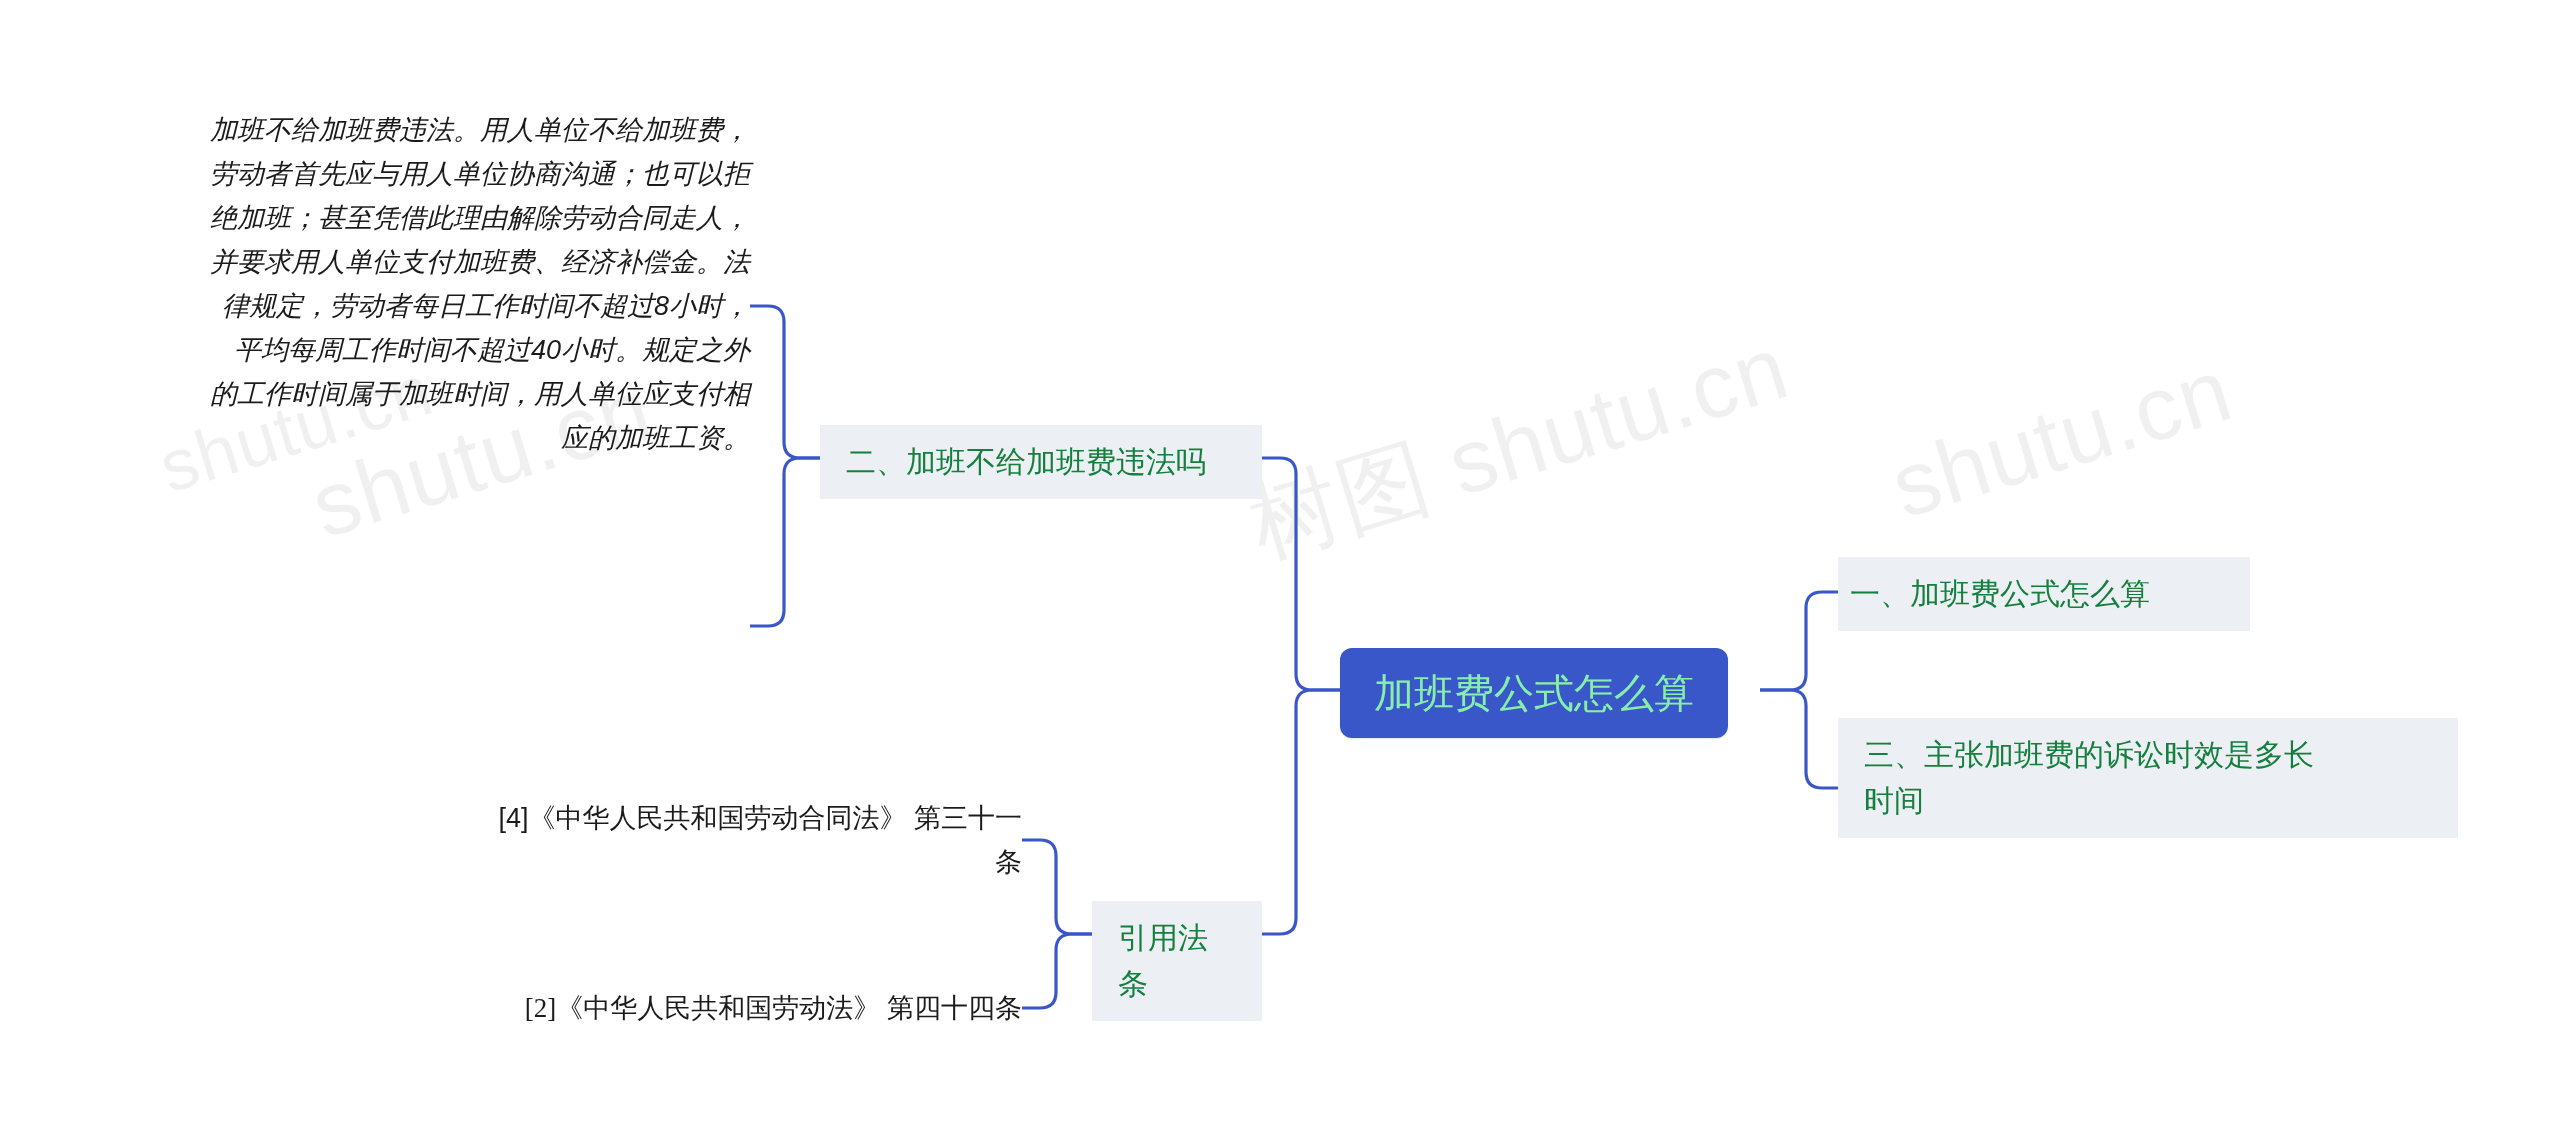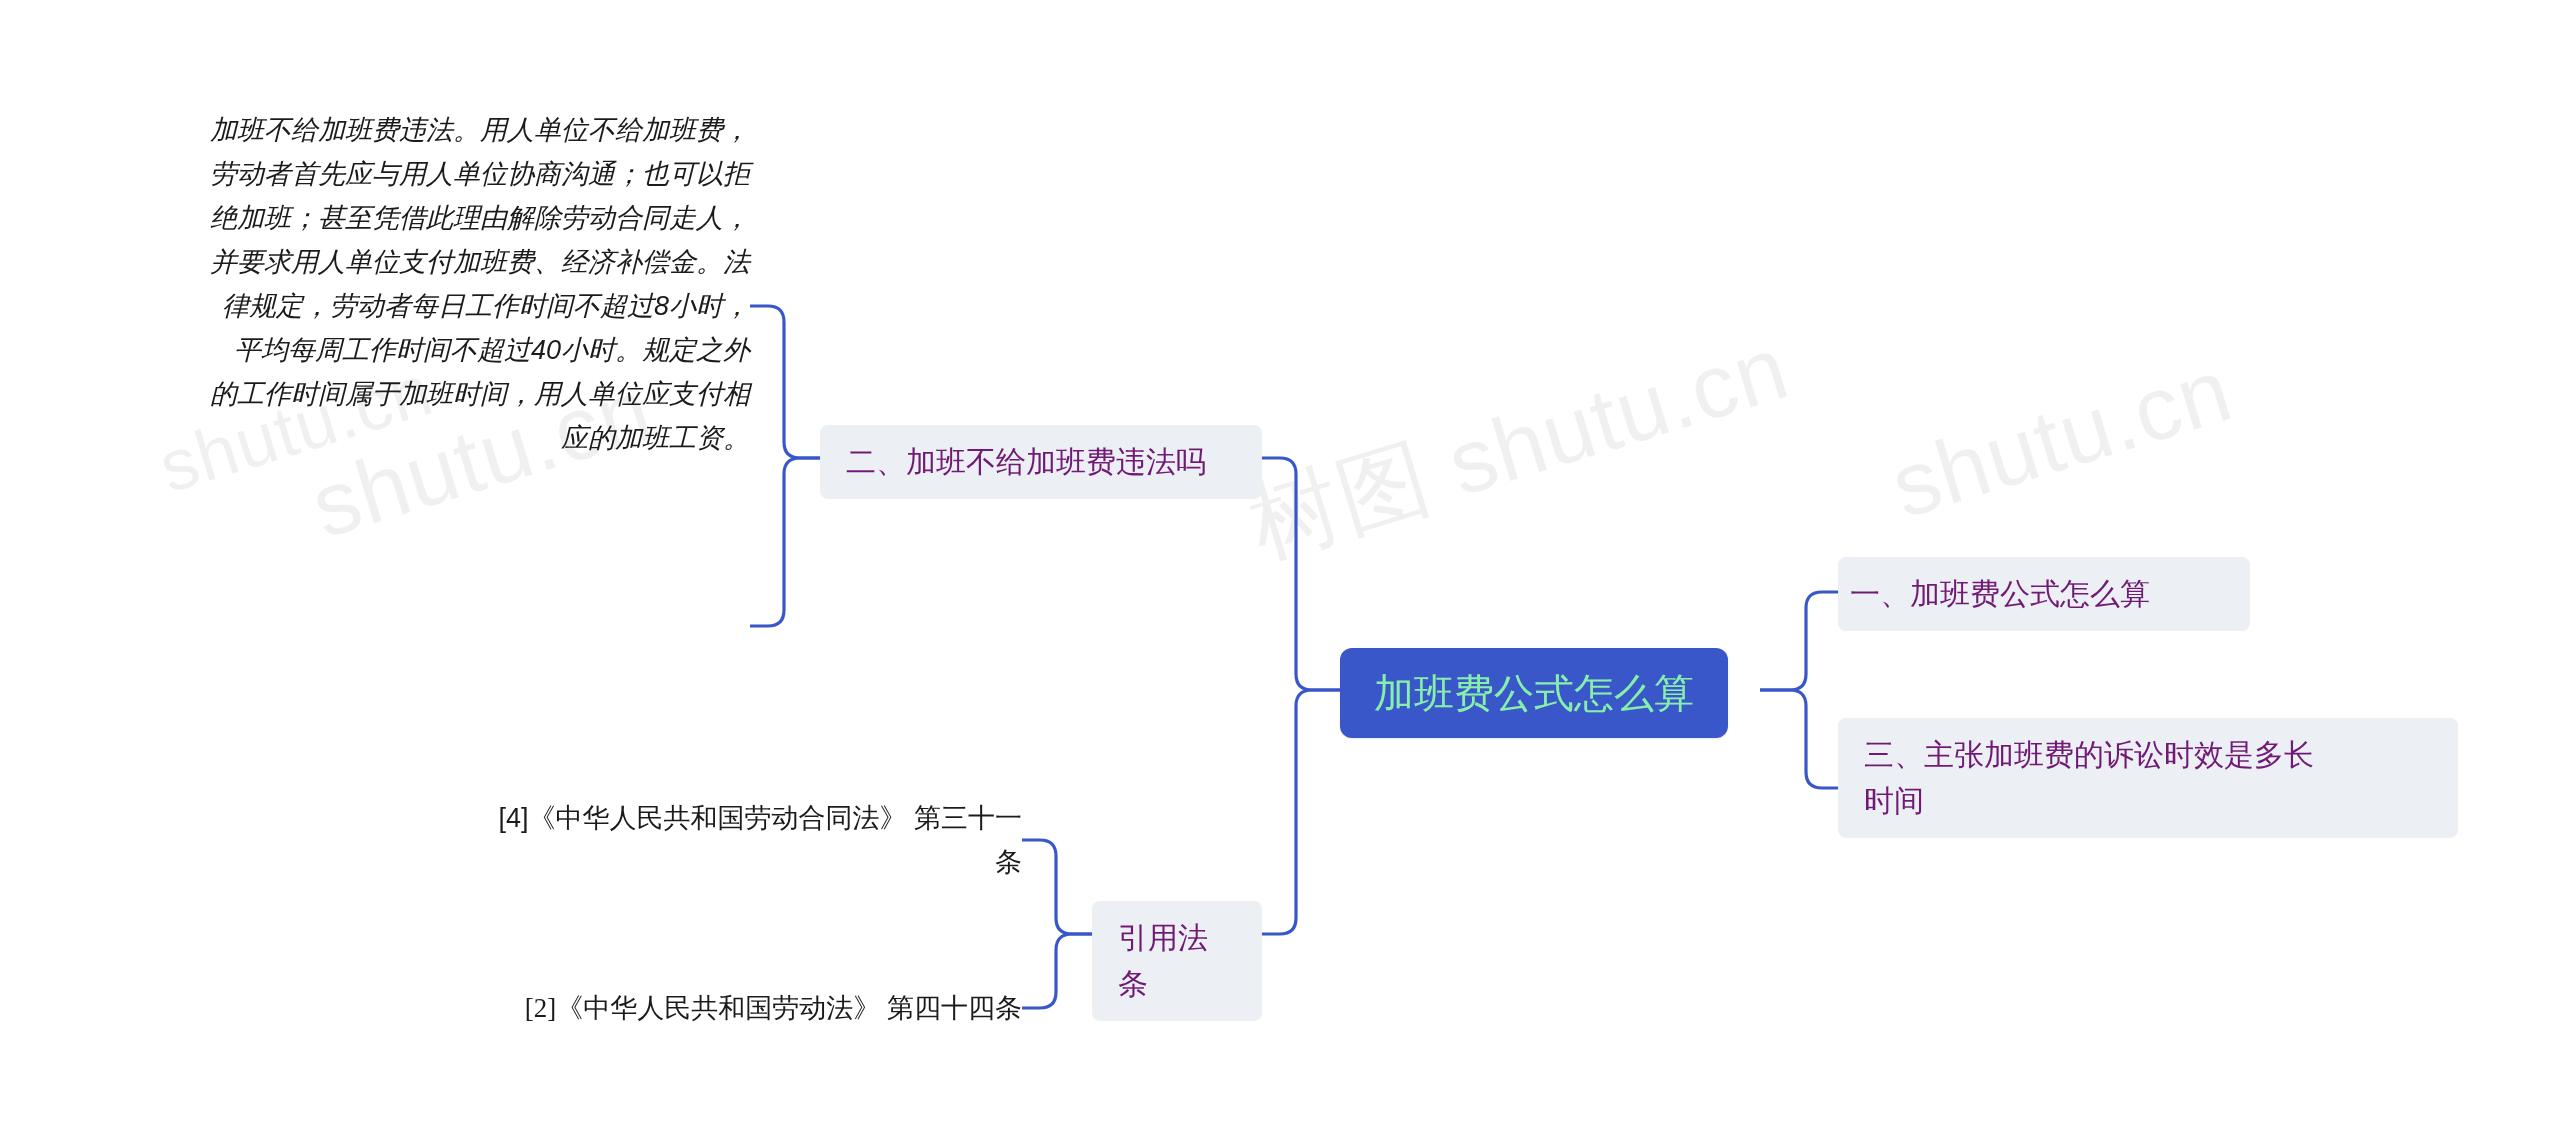--- a/index.html
+++ b/index.html
@@ -29,23 +29,23 @@
   .wm.big{font-size:90px;}
 
   
   svg.links{position:absolute;left:0;top:0;width:2560px;height:1144px;pointer-events:none;}
   svg.links path{fill:none;stroke:#3a57c9;stroke-width:3.2;}
 
   
   .node{
     position:absolute;
     box-sizing:border-box;
-    border-radius:8px;
+    border-radius:0;
     background:#eceff4;
-    color:#701a75;
+    color:#15803d;
     font-size:30px;
     line-height:46px;
     padding:14px 26px;
     white-space:pre-wrap;
   }
   .node.root{
     background:#3a57c9;
     color:#86efac;
     font-size:40px;
     line-height:54px;

